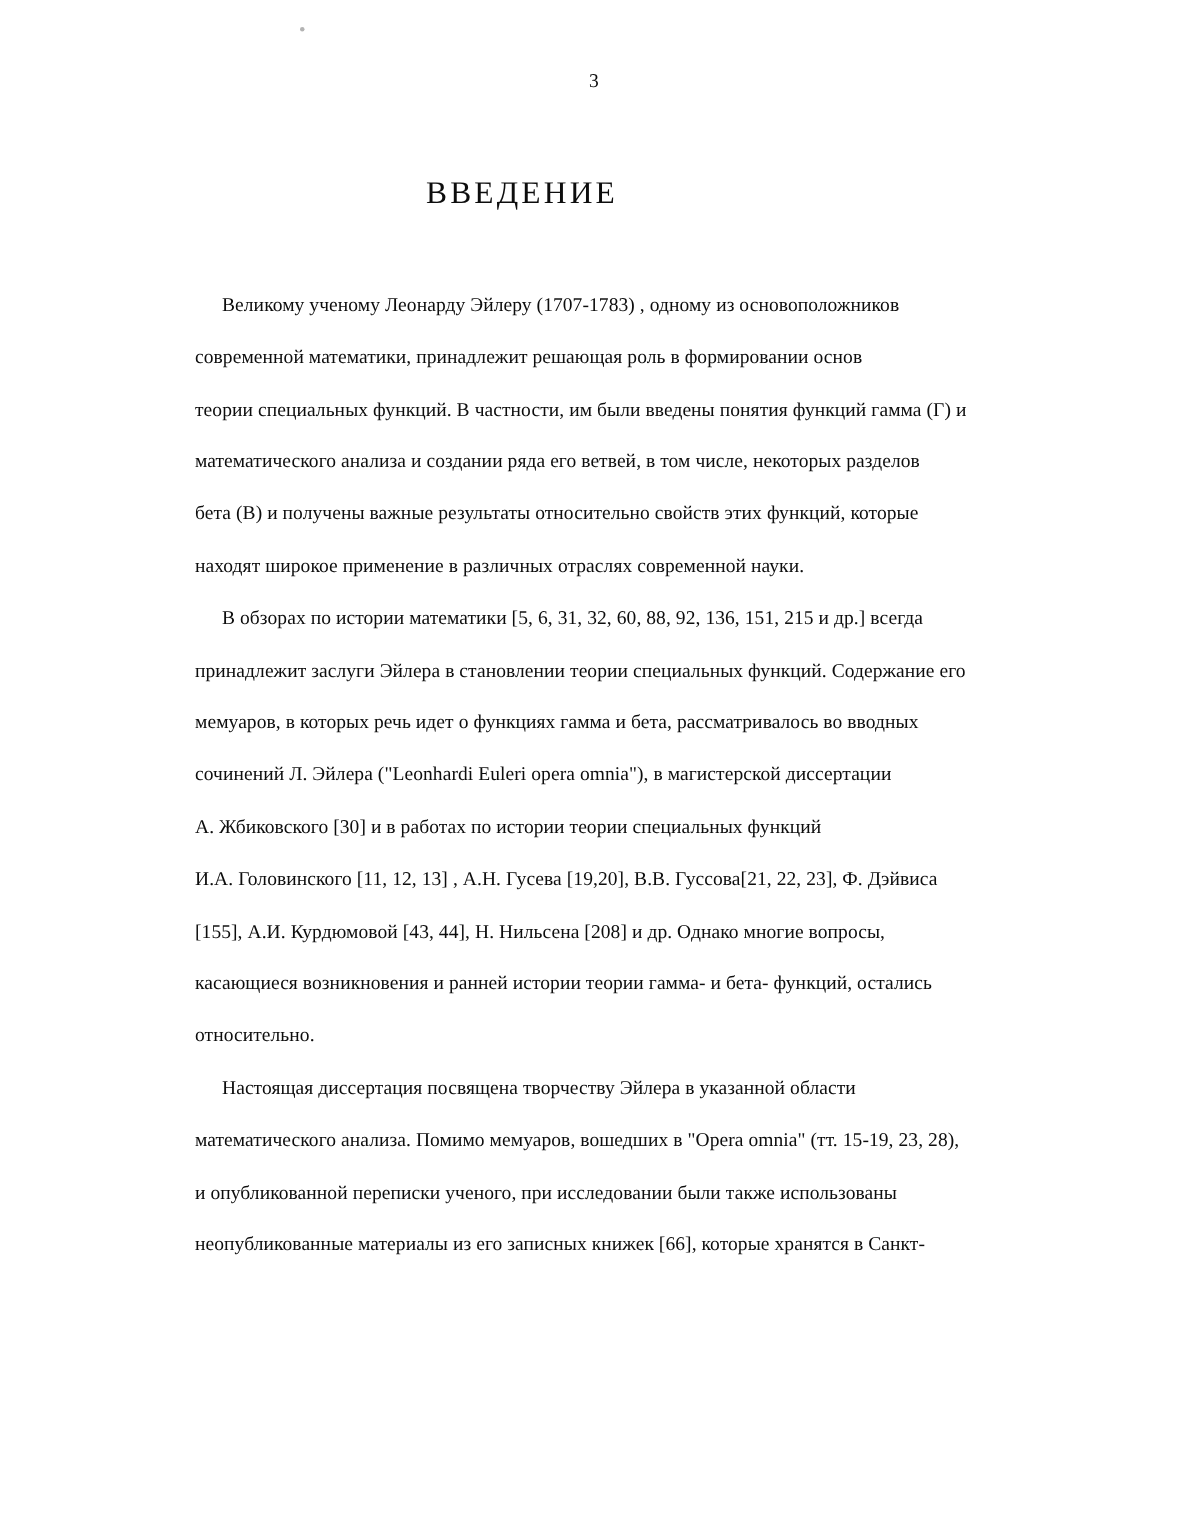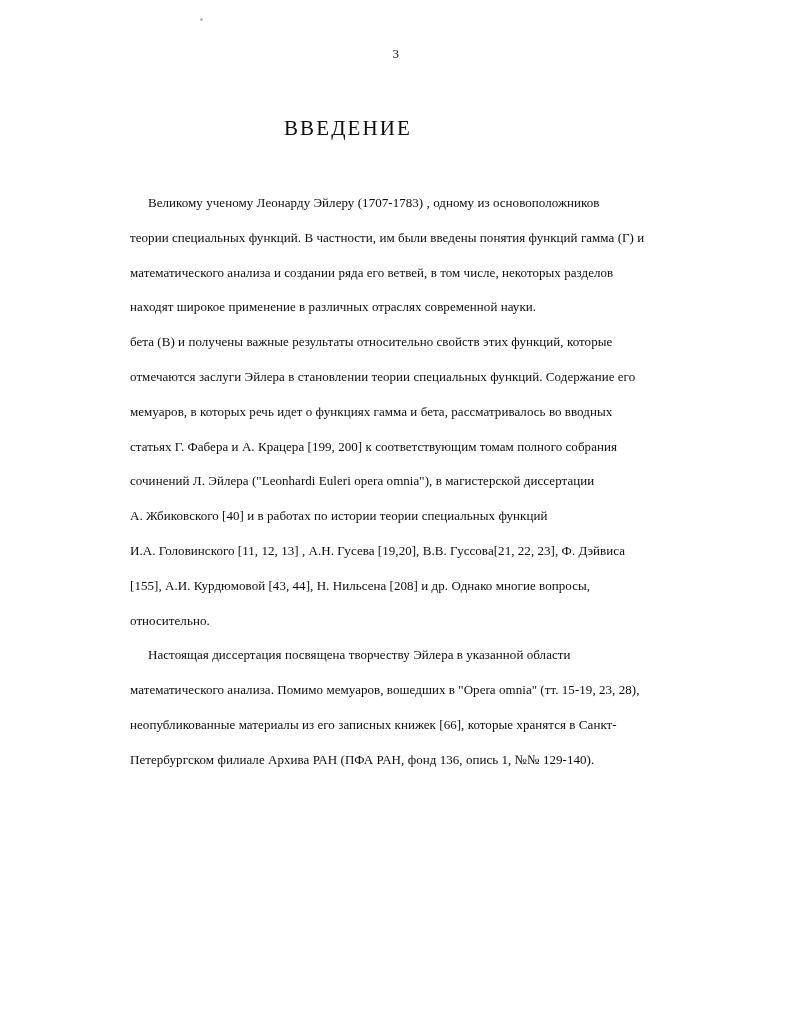--- a/index.html
+++ b/index.html
@@ -72,38 +72,40 @@
 
   <div class="speck"></div>
 
   <div class="page-number">3</div>
 
   <div class="doc-title">ВВЕДЕНИЕ</div>
 
   <div class="body-text">
     <div class="para">
       <div class="line indent">Великому ученому Леонарду Эйлеру (1707-1783) , одному из основоположников</div>
+      <div class="line">современной математики, принадлежит решающая роль в формировании основ</div>
       <div class="line">теории специальных функций. В частности, им были введены понятия функций гамма (Г) и</div>
       <div class="line">математического анализа и создании ряда его ветвей, в том числе, некоторых разделов</div>
+      <div class="line">бета (В) и получены важные результаты относительно свойств этих функций, которые</div>
       <div class="line">находят широкое применение в различных отраслях современной науки.</div>
-      <div class="line">бета (В) и получены важные результаты относительно свойств этих функций, которые</div>
     </div>
 
     <div class="para">
-      <div class="line">отмечаются заслуги Эйлера в становлении теории специальных функций. Содержание его</div>
+      <div class="line indent">В обзорах по истории математики [5, 6, 31, 32, 60, 88, 92, 136, 151, 215 и др.] всегда</div>
+      <div class="line">принадлежит заслуги Эйлера в становлении теории специальных функций. Содержание его</div>
       <div class="line">мемуаров, в которых речь идет о функциях гамма и бета, рассматривалось во вводных</div>
-      <div class="line">статьях Г. Фабера и А. Крацера [199, 200] к соответствующим томам полного собрания</div>
       <div class="line">сочинений Л. Эйлера ("Leonhardi Euleri opera omnia"), в магистерской диссертации</div>
-      <div class="line">А. Жбиковского [40] и в работах по истории теории специальных функций</div>
+      <div class="line">А. Жбиковского [30] и в работах по истории теории специальных функций</div>
       <div class="line">И.А. Головинского [11, 12, 13] , А.Н. Гусева [19,20], В.В. Гуссова[21, 22, 23], Ф. Дэйвиса</div>
       <div class="line">[155], А.И. Курдюмовой [43, 44], Н. Нильсена [208] и др. Однако многие вопросы,</div>
+      <div class="line">касающиеся возникновения и ранней истории теории гамма- и бета- функций, остались</div>
       <div class="line">относительно.</div>
     </div>
 
     <div class="para">
       <div class="line indent">Настоящая диссертация посвящена творчеству Эйлера в указанной области</div>
       <div class="line">математического анализа. Помимо мемуаров, вошедших в "Opera omnia" (тт. 15-19, 23, 28),</div>
+      <div class="line">и опубликованной переписки ученого, при исследовании были также использованы</div>
       <div class="line">неопубликованные материалы из его записных книжек [66], которые хранятся в Санкт-</div>
-      <div class="line">Петербургском филиале Архива РАН (ПФА РАН, фонд 136, опись 1, №№ 129-140).</div>
     </div>
   </div>
 
 </div>
 
 </body></html>

